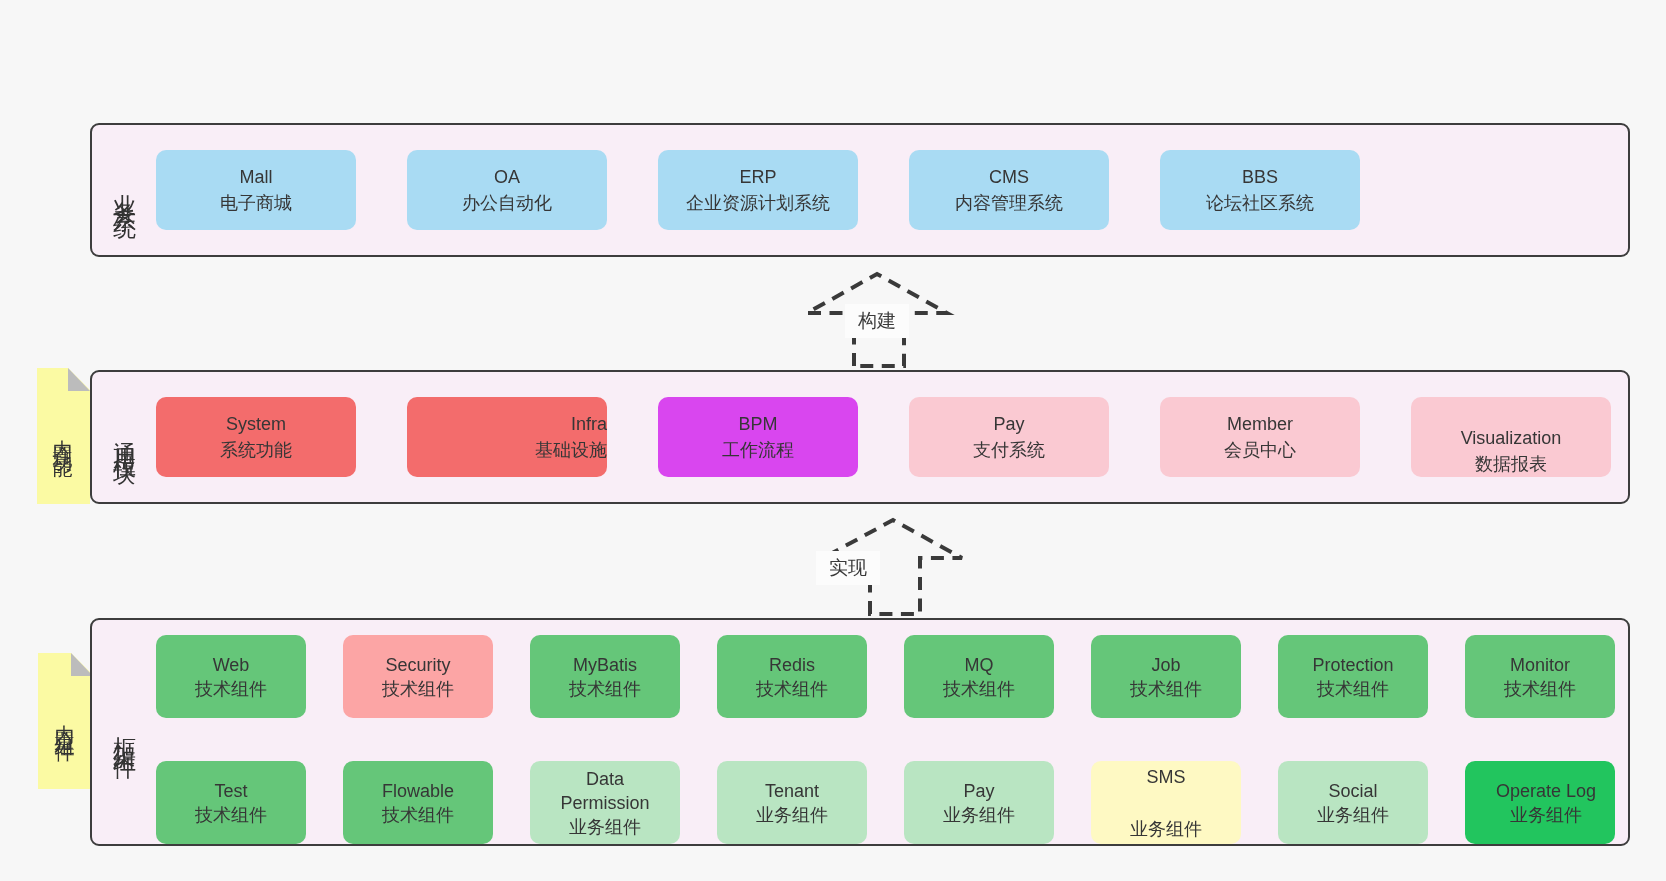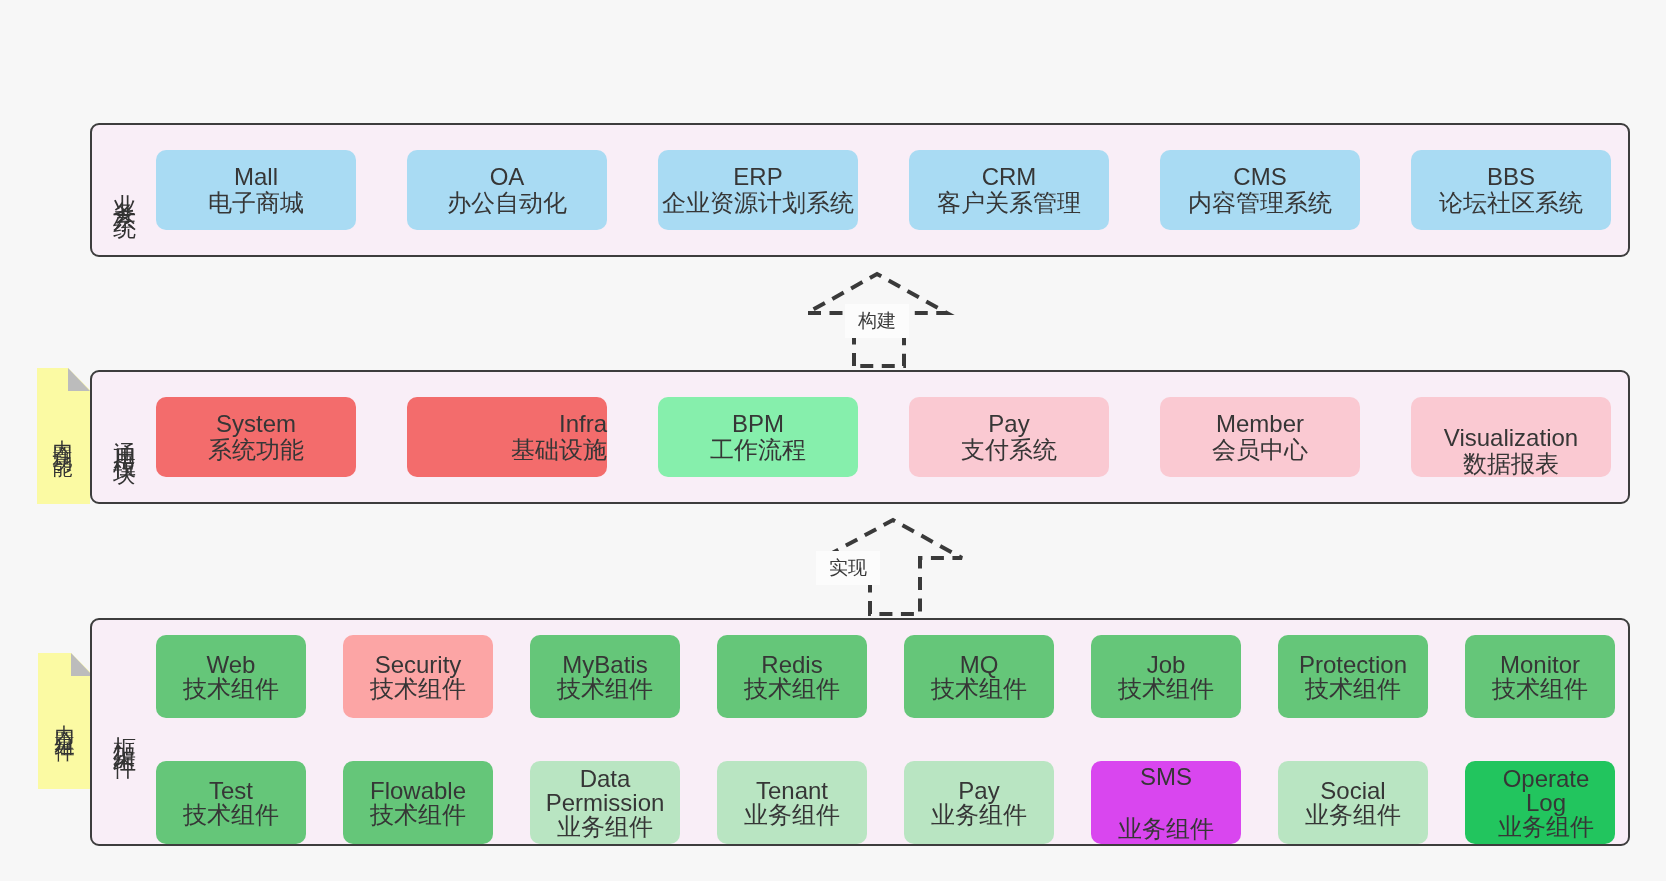--- a/index.html
+++ b/index.html
@@ -26,21 +26,21 @@
     display:flex;align-items:center;gap:51px;
   }
   .boxes-grid{
     position:absolute;left:64px;top:15px;bottom:0;
     display:flex;flex-direction:column;justify-content:space-between;gap:23px;
   }
   .box-row{display:flex;gap:37px;}
   .box{
     box-sizing:border-box;border-radius:10px;
     display:flex;flex-direction:column;align-items:center;justify-content:center;
-    text-align:center;font-size:24px;line-height:26px;color:#363636;
+    text-align:center;font-size:18px;line-height:26px;color:#363636;
   }
   .box-w{width:200px;height:80px;}
   .box-g{width:150px;height:83px;line-height:24px;padding:0 12px;}
   .sticky{
     position:absolute;background:#fbfaa3;
     clip-path:polygon(0 0,calc(100% - 22px) 0,100% 22px,100% 100%,0 100%);
   }
   .sticky-fold{
     position:absolute;top:0;right:0;width:22px;height:23px;
     background:#bcbcbc;
@@ -79,24 +79,20 @@
     </div>
     <div class="box box-w" style="background-color: rgb(169, 219, 243);">
       <div>OA</div>
       <div>办公自动化</div>
     </div>
     <div class="box box-w" style="background-color: rgb(169, 219, 243);">
       <div>ERP</div>
       <div>企业资源计划系统</div>
     </div>
     <div class="box box-w" style="background-color: rgb(169, 219, 243);">
-      <div>CRM</div>
-      <div>客户关系管理</div>
-    </div>
-    <div class="box box-w" style="background-color: rgb(169, 219, 243);">
       <div>CMS</div>
       <div>内容管理系统</div>
     </div>
     <div class="box box-w" style="background-color: rgb(169, 219, 243);">
       <div>BBS</div>
       <div>论坛社区系统</div>
     </div>
   </div>
 </div>
 
@@ -115,21 +111,21 @@
   <div class="layer-label">通用模块</div>
   <div class="boxes">
     <div class="box box-w" style="background-color: rgb(243, 108, 108);">
       <div>System</div>
       <div>系统功能</div>
     </div>
     <div class="box box-w" style="background-color: rgb(243, 108, 108); align-items: flex-end;">
       <div>Infra</div>
       <div>基础设施</div>
     </div>
-    <div class="box box-w" style="background-color: #86efac; align-items: center;">
+    <div class="box box-w" style="background-color: #d946ef; align-items: center;">
       <div>BPM</div>
       <div>工作流程</div>
     </div>
     <div class="box box-w" style="background-color: rgb(250, 201, 210);">
       <div>Pay</div>
       <div>支付系统</div>
     </div>
     <div class="box box-w" style="background-color: rgb(250, 201, 210);">
       <div>Member</div>
       <div>会员中心</div>
@@ -203,21 +199,21 @@
         <div>业务组件</div>
       </div>
       <div class="box box-g" style="background-color: rgb(185, 229, 194);">
         <div>Tenant</div>
         <div>业务组件</div>
       </div>
       <div class="box box-g" style="background-color: rgb(185, 229, 194);">
         <div>Pay</div>
         <div>业务组件</div>
       </div>
-      <div class="box box-g" style="background-color: #d946ef; gap: 28px;">
+      <div class="box box-g" style="background-color: #fef9c3; gap: 28px;">
         <div>SMS</div>
         <div>业务组件</div>
       </div>
       <div class="box box-g" style="background-color: rgb(185, 229, 194);">
         <div>Social</div>
         <div>业务组件</div>
       </div>
       <div class="box box-g" style="background-color: #22c55e; padding-left: 24px;">
         <div>Operate Log</div>
         <div>业务组件</div>

